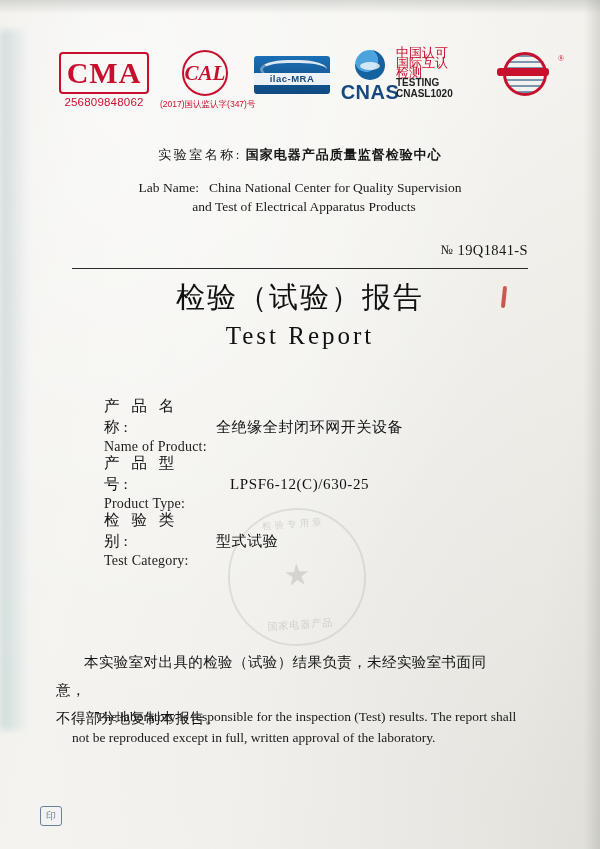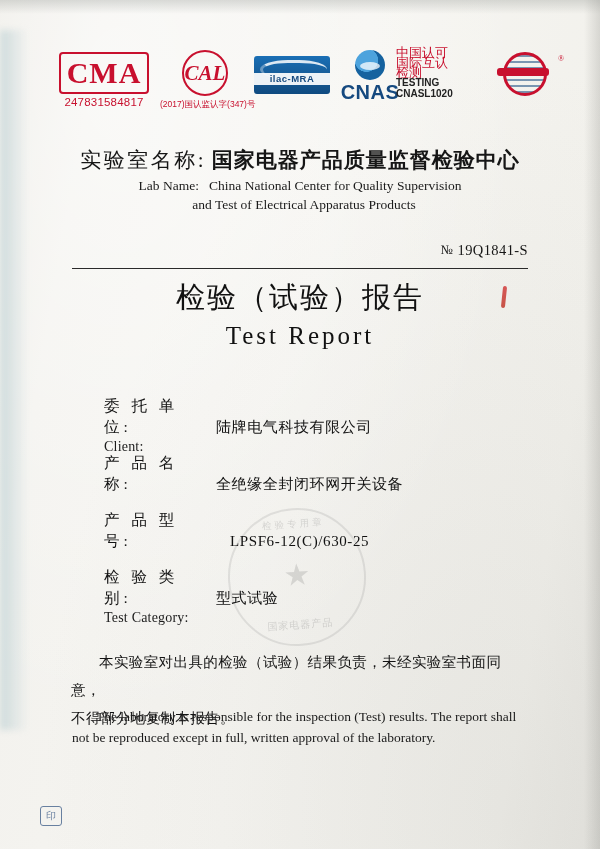--- a/index.html
+++ b/index.html
@@ -216,28 +216,28 @@
   }
 
   
   .labblock {
     position: absolute;
     left: 0; top: 146px;
     width: 600px;
     text-align: center;
   }
   .lab-line1 {
-    font-size: 21px;
+    font-size: 13px;
     color: #161616;
     letter-spacing: 0.5px;
   }
   .lab-line1 .lbl { letter-spacing: 2.5px; }
   .lab-line1 .val { font-weight: bold; letter-spacing: 1px; }
   .lab-line2 {
-    margin-top: 4px;
+    margin-top: 16px;
     font-size: 13.5px;
     color: #1a1a1a;
   }
   .lab-line2 .lbl { font-style: normal; }
   .lab-line3 {
     margin-top: 3px;
     font-size: 13.5px;
     color: #1a1a1a;
     padding-left: 8px;
   }
@@ -355,21 +355,21 @@
     width: 134px;
     text-align: center;
     font-size: 9.5px;
     color: rgba(110,110,110,0.5);
     letter-spacing: 3px;
   }
 
   
   .note-cn {
     position: absolute;
-    left: 71px; top: 648px;
+    left: 56px; top: 648px;
     width: 460px;
     font-size: 14.5px;
     line-height: 28px;
     color: #131313;
     text-indent: 28px;
     letter-spacing: 0.4px;
   }
   .note-cn .l2 { display: block; text-indent: 0; }
   .note-en {
     position: absolute;
@@ -403,21 +403,21 @@
   <div class="top-edge"></div>
   <div class="left-stain"></div>
   <div class="right-edge"></div>
 
   <div class="logos">
 
     <div class="logo logo-cma">
       <div class="cma-box">
         <div class="cma-text">CMA</div>
       </div>
-      <div class="cma-num">247831584817</div>
+      <div class="cma-num">256809848062</div>
     </div>
 
     <div class="logo logo-cal">
       <div class="cal-circle">
         <div class="cal-inner">CAL</div>
       </div>
       <div class="cal-sub">(2017)国认监认字(347)号</div>
     </div>
 
     <div class="logo logo-cnas">
@@ -476,34 +476,31 @@
   <div class="red-tick"></div>
 
   <div class="stamp">
     <div class="s-top">检验专用章</div>
     <div class="s-star">★</div>
     <div class="s-text">国家电器产品</div>
   </div>
 
   <div class="fields">
 
-    <div class="field">
-      <span class="f-cn">委 托 单 位:</span>
-      <span class="f-val">陆牌电气科技有限公司</span>
-      <span class="f-en">Client:</span>
-    </div>
 
     <div class="field">
       <span class="f-cn">产 品 名 称:</span>
       <span class="f-val">全绝缘全封闭环网开关设备</span>
+      <span class="f-en">Name of Product:</span>
     </div>
 
     <div class="field">
       <span class="f-cn">产 品 型 号:</span>
       <span class="f-val f-val-serif">LPSF6-12(C)/630-25</span>
+      <span class="f-en">Product Type:</span>
     </div>
 
     <div class="field">
       <span class="f-cn">检 验 类 别:</span>
       <span class="f-val">型式试验</span>
       <span class="f-en">Test Category:</span>
     </div>
 
   </div>
 

